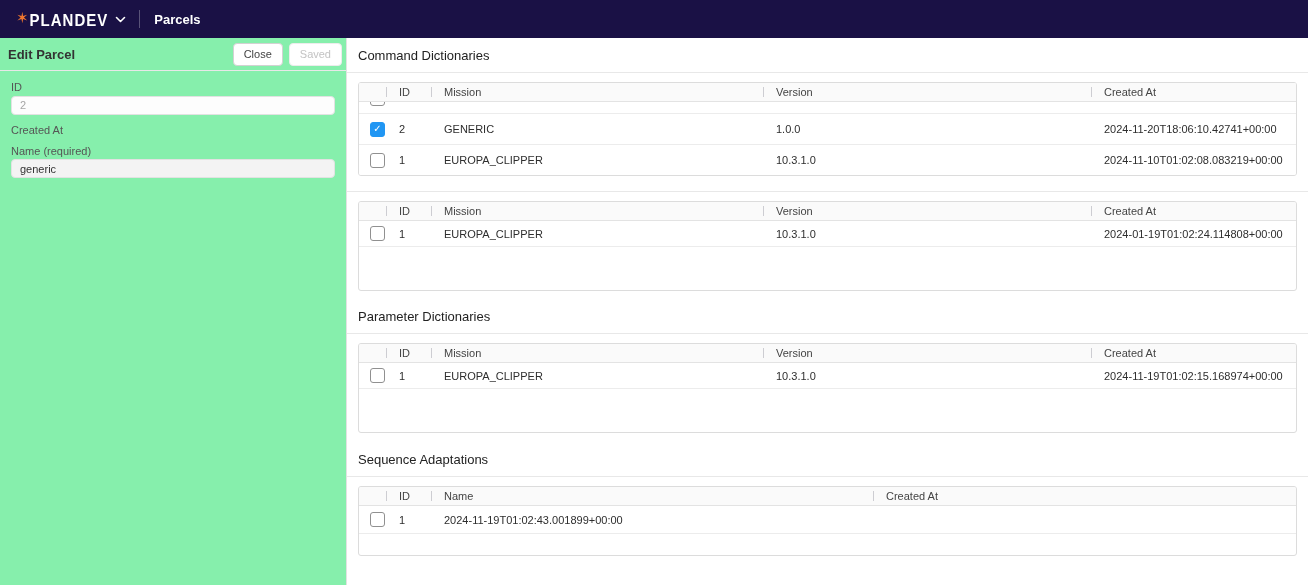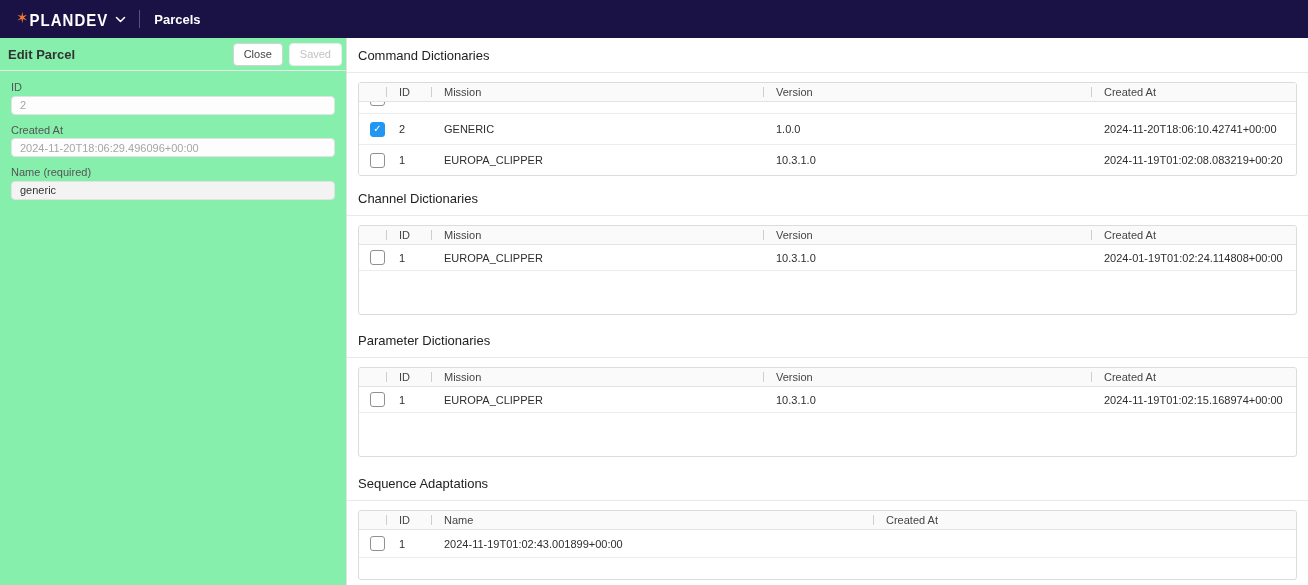--- a/index.html
+++ b/index.html
@@ -85,21 +85,20 @@
         <button class="btn disabled">Saved</button>
       </span>
     </div>
     <div class="fields">
       <div class="field">
         <label>ID</label>
         <input class="ro" readonly="" value="2" style="">
       </div>
       <div class="field">
         <label>Created At</label>
-        <input class="ro" readonly="" value="2024-11-20T18:06:29.496096+00:00" style="">
       </div>
       <div class="field">
         <label>Name (required)</label>
         <input class="editable" value="generic" style="">
       </div>
     </div>
   </aside>
 
   <div class="right-panel">
     <div id="sections-container">
@@ -133,27 +132,26 @@
                 <div class="td" style="width: 328px;">1.0.0</div>
                 <div class="td" style="width: 207px;">2024-11-20T18:06:10.42741+00:00</div>
               </div>
               <div class="tr" style="height: 31px;">
                 <div class="td cb-cell" style="width: 27px;">
                   <div class="checkbox"></div>
                 </div>
                 <div class="td" style="width: 45px;">1</div>
                 <div class="td" style="width: 332px;">EUROPA_CLIPPER</div>
                 <div class="td" style="width: 328px;">10.3.1.0</div>
-                <div class="td" style="width: 207px;">2024-11-19T01:02:08.083219+00:20</div>
+                <div class="td" style="width: 207px;">2024-11-10T01:02:08.083219+00:00</div>
               </div>
             </div>
           </div>
         </section>
         <section class="dict-section" style="margin-top: 15px;">
-          <h2>Channel Dictionaries</h2>
           <div class="sec-divider"></div>
           <div class="table-container" style="height: 90px;">
             <div class="thead">
               <div class="th cb-col" style="width: 27px;"></div>
               <div class="th" style="width: 45px;">ID</div>
               <div class="th" style="width: 332px;">Mission</div>
               <div class="th" style="width: 328px;">Version</div>
               <div class="th" style="width: 207px;">Created At</div>
             </div>
             <div class="tbody">

